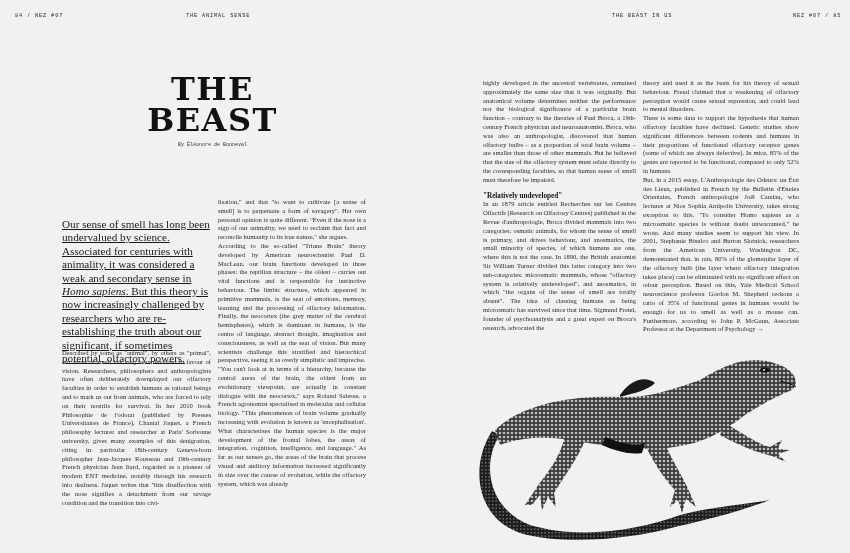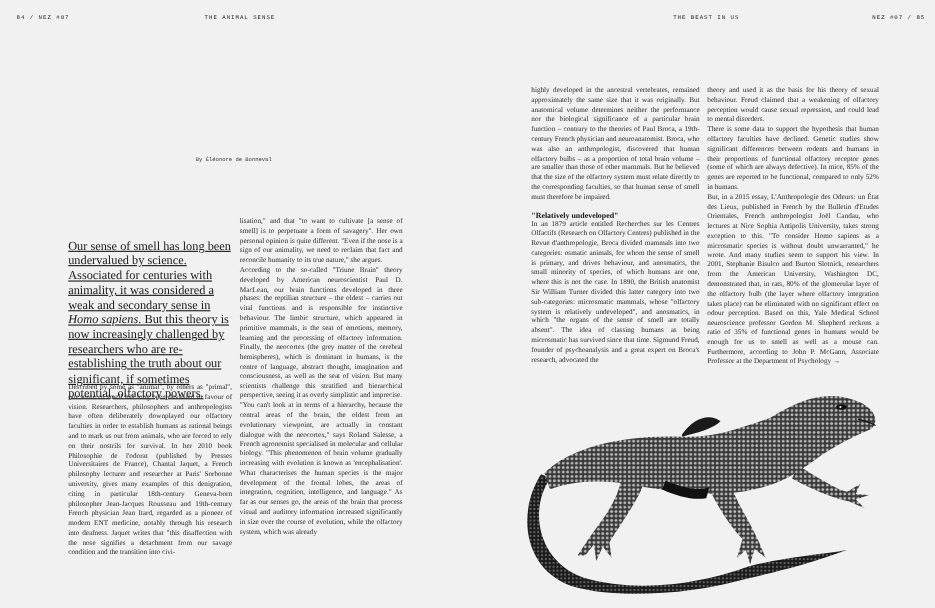--- a/index.html
+++ b/index.html
@@ -20,20 +20,21 @@
   </style>
 </head>
 <body>
 
 <div class="folio" style="left:15px;">84 / NEZ #07</div>
 <div class="folio" style="left:186px;">THE ANIMAL SENSE</div>
 <div class="folio" style="left:612px;">THE BEAST IN US</div>
 <div class="folio" style="left:793px;">NEZ #07 / 85</div>
 
 <div class="title">
+  <div>THE BEAST</div>
 </div>
 <div class="byline">By Éléonore de Bonneval</div>
 
 <div class="standfirst"><span>Our sense of smell has long been undervalued by science. Associated for centuries with animality, it was considered a weak and secondary sense in </span><i>Homo sapiens</i><span>. But this theory is now increasingly challenged by researchers who are re-establishing the truth about our significant, if sometimes potential, olfactory powers.</span></div>
 
 <div class="body-col col1">
   <p>Described by some as "animal", by others as "primal", our sense of smell has long been devalued in favour of vision. Researchers, philosophers and anthropologists have often deliberately downplayed our olfactory faculties in order to establish humans as rational beings and to mark us out from animals, who are forced to rely on their nostrils for survival. In her 2010 book Philosophie de l'odorat (published by Presses Universitaires de France), Chantal Jaquet, a French philosophy lecturer and researcher at Paris' Sorbonne university, gives many examples of this denigration, citing in particular 18th-century Geneva-born philosopher Jean-Jacques Rousseau and 19th-century French physician Jean Itard, regarded as a pioneer of modern ENT medicine, notably through his research into deafness. Jaquet writes that "this disaffection with the nose signifies a detachment from our savage condition and the transition into civi-</p>
 </div>
 
 <div class="body-col col2">

